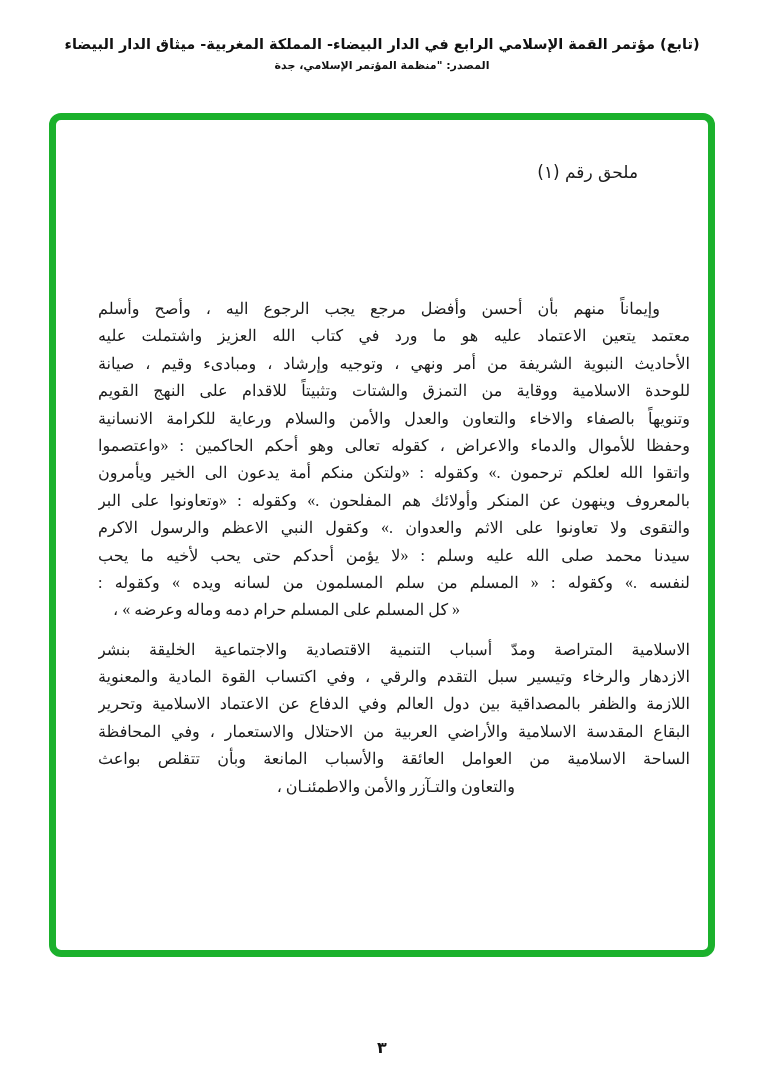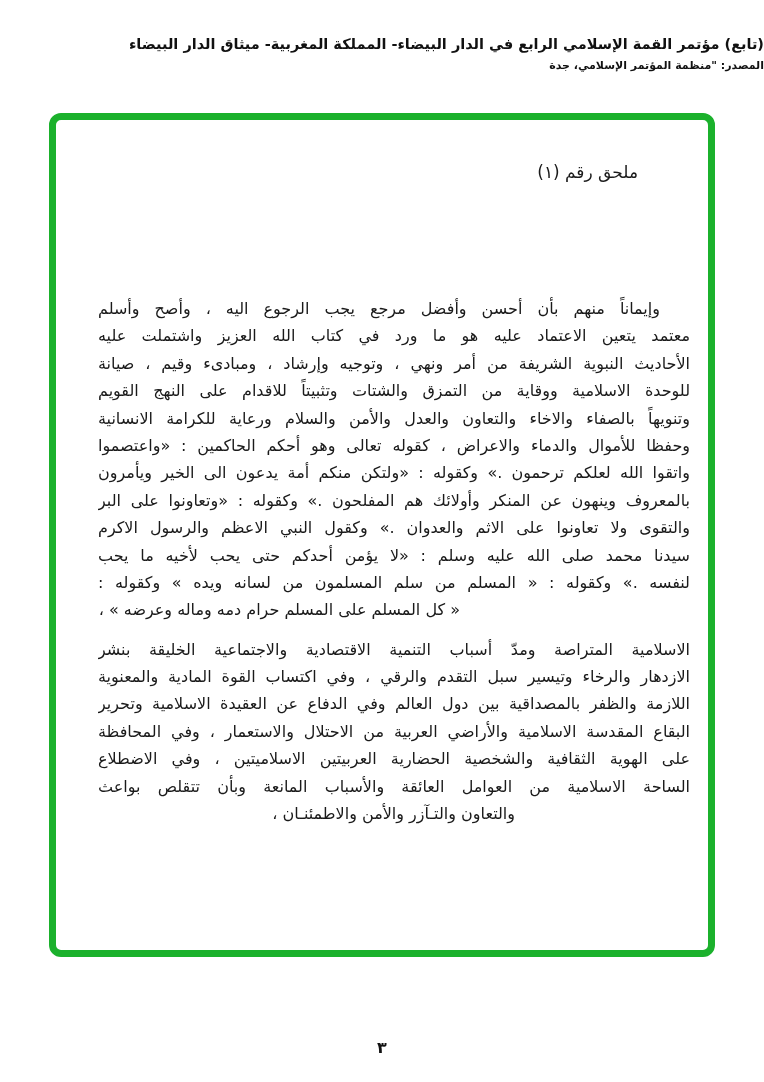--- a/index.html
+++ b/index.html
@@ -7,21 +7,21 @@
     width: 764px; height: 1082px;
     background: #ffffff;
     font-family: "DejaVu Sans", sans-serif;
     color: var(--ink, #161616);
     position: relative;
     overflow: hidden;
   }
   .page { position: absolute; inset: 0; }
 
   
-  .header { position: absolute; top: 36px; left: 0; right: 0; direction: rtl; }
+  .header { position: absolute; top: 36px; left: 0; right: 0; text-align: center; direction: rtl; }
   .header-title {
     font-size: 14.5px; font-weight: bold; letter-spacing: 0;
     color: #111;
   }
   .header-source {
     margin-top: 7px;
     font-size: 11px; font-weight: bold; color: #111;
   }
 
   
@@ -55,20 +55,21 @@
     color: #1a1a1a;
   }
   .para { margin: 0; }
   .para-2 { margin-top: 12px; }
   .line {
     text-align: justify;
     text-align-last: justify;
     white-space: normal;
     overflow: hidden;
     height: 27.4px;
+    font-family: Liberation Serif, serif;
   }
   .line.first { padding-right: 30px; }
   .line.hadith-line {
     text-align-last: right;
     padding-right: 230px;
     white-space: nowrap;
   }
   .line.closing-line {
     text-align-last: right;
     padding-right: 175px;
@@ -111,23 +112,22 @@
         <div class="line">بالمعروف وينهون عن المنكر وأولائك هم المفلحون .» وكقوله : «وتعاونوا على البر</div>
         <div class="line">والتقوى ولا تعاونوا على الاثم والعدوان .» وكقول النبي الاعظم والرسول الاكرم</div>
         <div class="line">سيدنا محمد صلى الله عليه وسلم : «لا يؤمن أحدكم حتى يحب لأخيه ما يحب</div>
         <div class="line">لنفسه .» وكقوله : « المسلم من سلم المسلمون من لسانه ويده » وكقوله :</div>
         <div class="line hadith-line">« كل المسلم على المسلم حرام دمه وماله وعرضه » ،</div>
       </div>
 
       <div class="para para-2">
         <div class="line">الاسلامية المتراصة ومدّ أسباب التنمية الاقتصادية والاجتماعية الخليقة بنشر</div>
         <div class="line">الازدهار والرخاء وتيسير سبل التقدم والرقي ، وفي اكتساب القوة المادية والمعنوية</div>
-        <div class="line">اللازمة والظفر بالمصداقية بين دول العالم وفي الدفاع عن العقيدة الاسلامية وتحرير</div>
+        <div class="line">اللازمة والظفر بالمصداقية بين دول العالم وفي الدفاع عن الاعتماد الاسلامية وتحرير</div>
         <div class="line">البقاع المقدسة الاسلامية والأراضي العربية من الاحتلال والاستعمار ، وفي المحافظة</div>
-        <div class="line">على الهوية الثقافية والشخصية الحضارية العربيتين الاسلاميتين ، وفي الاضطلاع</div>
         <div class="line">الساحة الاسلامية من العوامل العائقة والأسباب المانعة وبأن تتقلص بواعث</div>
         <div class="line closing-line">والتعاون والتـآزر والأمن والاطمئنـان ،</div>
       </div>
 
     </div>
   </div>
 
   <div class="page-number">٣</div>
 
 </div>

